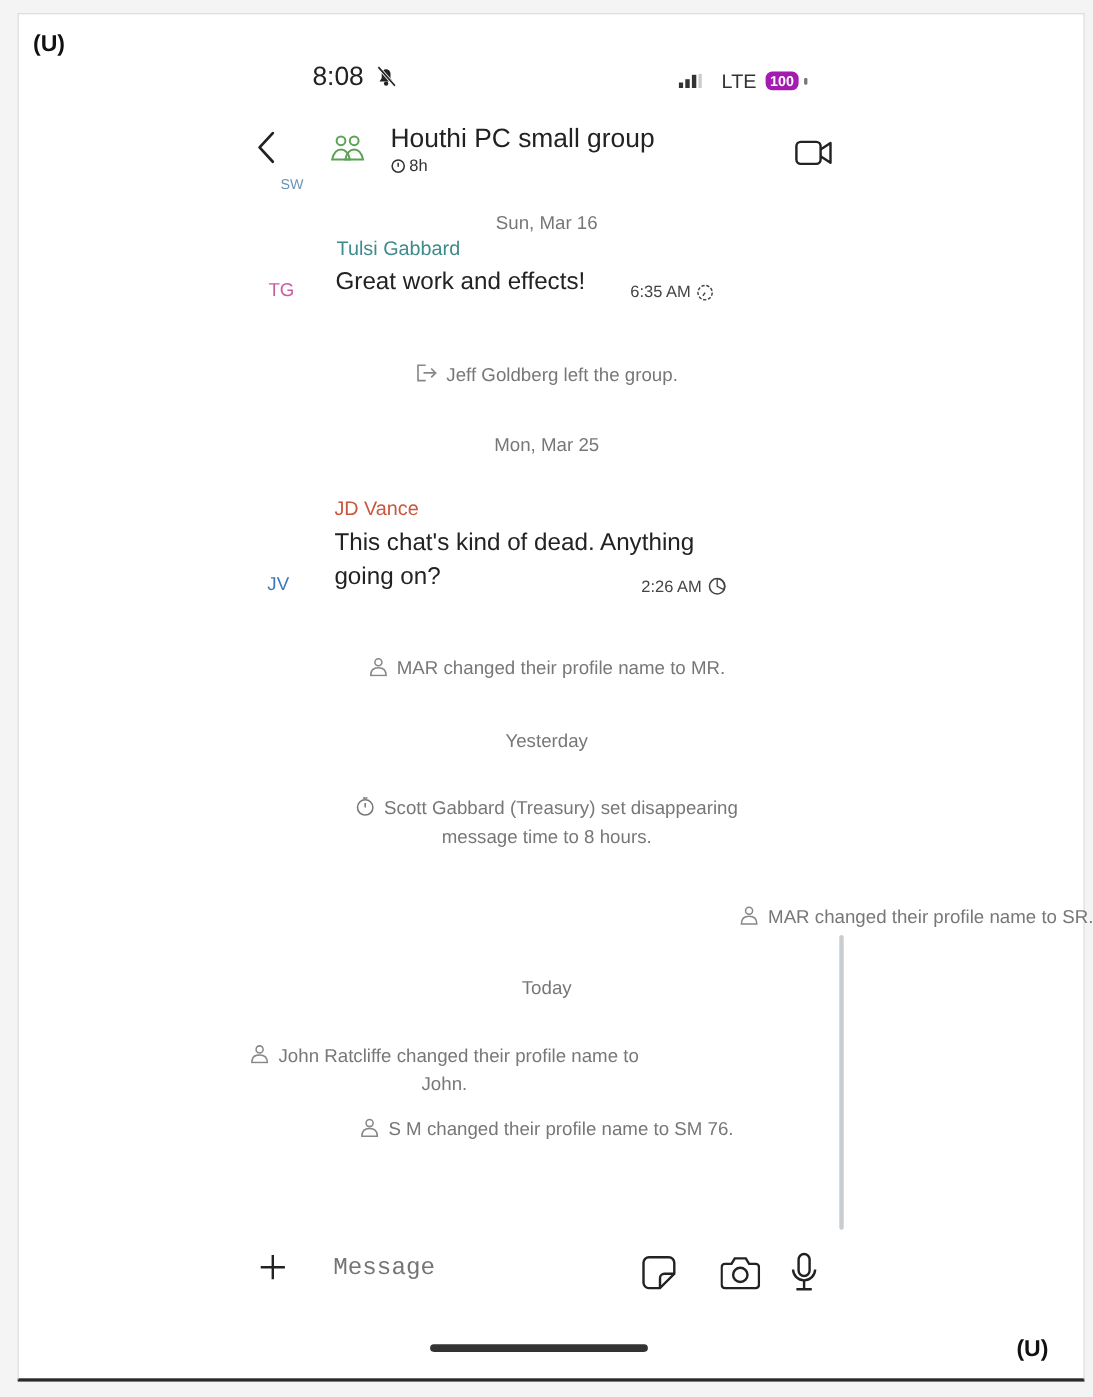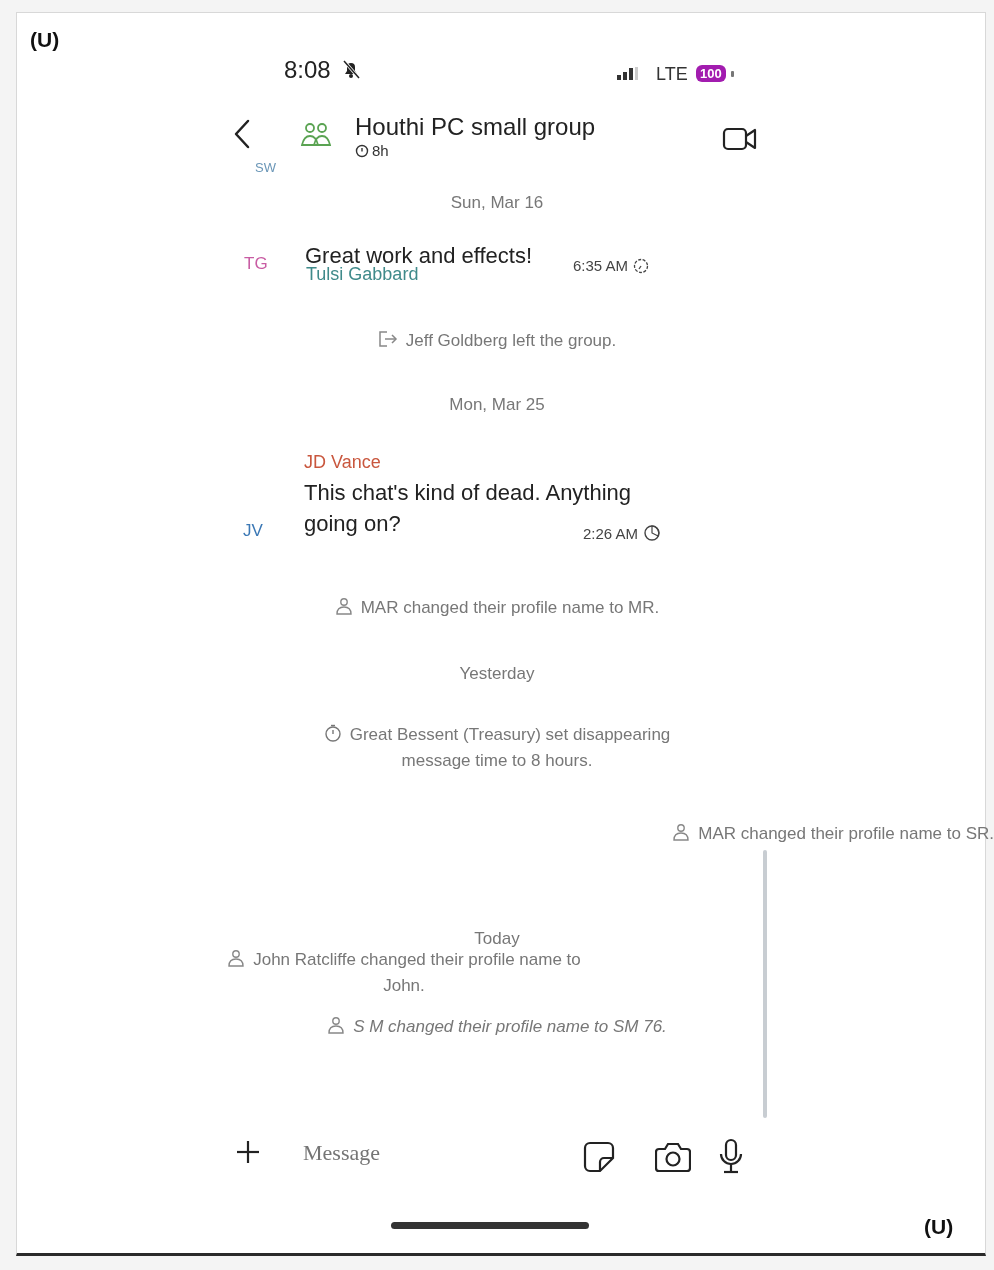--- a/index.html
+++ b/index.html
@@ -36,21 +36,21 @@
   .sender { font-size: 18px; }
   .msg { font-size: 22px; color: #222; line-height: 31px; }
   .initials { font-size: 17px; }
   .ts { font-size: 15px; color: #444; display: flex; align-items: center; gap: 5px; }
   .sys { font-size: 17px; color: #777; text-align: center; line-height: 26px; }
   .sys svg { vertical-align: -2px; margin-right: 8px; }
 
   .scrollbar { left: 763px; top: 850px; width: 4px; height: 268px; background: #c8cdd2; border-radius: 2px; }
 
   .composer-plus { left: 234px; top: 1138px; }
-  .composer-input { left: 303px; top: 1140px; font-size: 22px; color: #888; border: none; outline: none; background: transparent; width: 260px; font-family: Liberation Serif, serif; padding: 0; }
+  .composer-input { left: 303px; top: 1140px; font-size: 22px; color: #888; border: none; outline: none; background: transparent; width: 260px; font-family: Liberation Mono, monospace; padding: 0; }
   .sticker { left: 582px; top: 1140px; }
   .camera { left: 655px; top: 1140px; }
   .mic { left: 718px; top: 1138px; }
   .home-indicator { left: 391px; top: 1222px; width: 198px; height: 7px; background: #333; border-radius: 4px; }
 </style>
 </head>
 <body>
 
 <div class="page"></div>
 <div class="classif top">(U)</div>
@@ -101,21 +101,21 @@
 <div class="abs video">
   <svg width="36" height="26" viewBox="0 0 36 26">
       <rect x="2" y="3" width="22" height="20" rx="4" fill="none" stroke="#222" stroke-width="2.2"></rect>
       <path d="M24 10 L33 4 L33 22 L24 16" fill="none" stroke="#222" stroke-width="2.2" stroke-linejoin="round"></path>
     </svg>
 </div>
 <div class="abs cut-initials">SW</div>
 
 <div class="abs date" style="top:193px;">Sun, Mar 16</div>
 
-<div class="abs sender" style="left:306px; top:216px; color:#3f8a8a;margin-top:48px;">Tulsi Gabbard</div>
+<div class="abs sender" style="left:306px; top:216px; color:#3f8a8a;">Tulsi Gabbard</div>
 <div class="abs initials" style="left:244px; top:254px; color:#c85ca3;">TG</div>
 <div class="abs msg" style="left:305px; top:240px;">Great work and effects!</div>
 <div class="abs ts" style="left:573px; top:257px;">
   <span>6:35 AM</span>
   <svg width="16" height="16" viewBox="0 0 16 16">
       <circle cx="8" cy="8" r="6.5" fill="none" stroke="#444" stroke-width="1.3" stroke-dasharray="3 1.5"></circle>
       <line x1="8" y1="8" x2="6" y2="11" stroke="#444" stroke-width="1.3"></line>
     </svg>
 </div>
 
@@ -148,42 +148,42 @@
     </svg><span>MAR changed their profile name to MR.</span>
 </div>
 
 <div class="abs date" style="top:664px;">Yesterday</div>
 
 <div class="abs sys" style="left:0; width:994px; top:722px;">
   <div><svg width="18" height="18" viewBox="0 0 18 18">
         <circle cx="9" cy="10" r="7" fill="none" stroke="#777" stroke-width="1.4"></circle>
         <line x1="9" y1="6" x2="9" y2="10" stroke="#777" stroke-width="1.4"></line>
         <line x1="7" y1="1.5" x2="11" y2="1.5" stroke="#777" stroke-width="1.4"></line>
-      </svg><span>Great Bessent (Treasury) set disappearing</span></div>
+      </svg><span>Scott Gabbard (Treasury) set disappearing</span></div>
   <div>message time to 8 hours.</div>
 </div>
 
 <div class="abs sys" style="left:0; width:994px; top:821px;text-align:right;">
   <svg width="18" height="18" viewBox="0 0 18 18">
       <circle cx="9" cy="5" r="3.2" fill="none" stroke="#888" stroke-width="1.4"></circle>
       <path d="M2 17 Q2 10 9 10 Q16 10 16 17 Z" fill="none" stroke="#888" stroke-width="1.4"></path>
     </svg><span>MAR changed their profile name to SR.</span>
 </div>
 
-<div class="abs date" style="top:889px;margin-top:40px;">Today</div>
+<div class="abs date" style="top:889px;">Today</div>
 
 <div class="abs sys" style="left:0; width:808px; top:947px;">
   <div><svg width="18" height="18" viewBox="0 0 18 18">
         <circle cx="9" cy="5" r="3.2" fill="none" stroke="#888" stroke-width="1.4"></circle>
         <path d="M2 17 Q2 10 9 10 Q16 10 16 17 Z" fill="none" stroke="#888" stroke-width="1.4"></path>
       </svg><span>John Ratcliffe changed their profile name to</span></div>
   <div>John.</div>
 </div>
 
-<div class="abs sys" style="left:0; width:994px; top:1014px;font-style:italic;">
+<div class="abs sys" style="left:0; width:994px; top:1014px;">
   <svg width="18" height="18" viewBox="0 0 18 18">
       <circle cx="9" cy="5" r="3.2" fill="none" stroke="#888" stroke-width="1.4"></circle>
       <path d="M2 17 Q2 10 9 10 Q16 10 16 17 Z" fill="none" stroke="#888" stroke-width="1.4"></path>
     </svg><span>S M changed their profile name to SM 76.</span>
 </div>
 
 <div class="abs scrollbar"></div>
 
 <div class="abs composer-plus">
   <svg width="28" height="28" viewBox="0 0 28 28">

